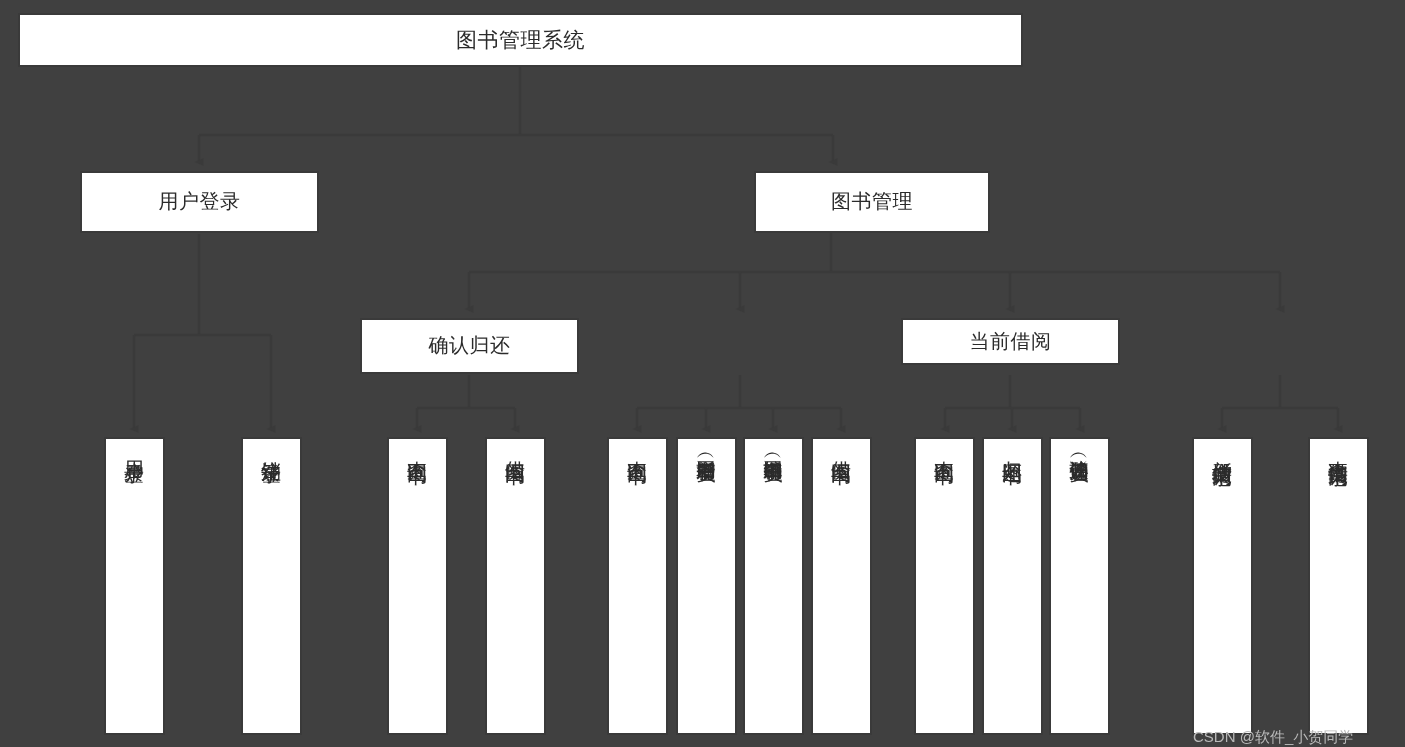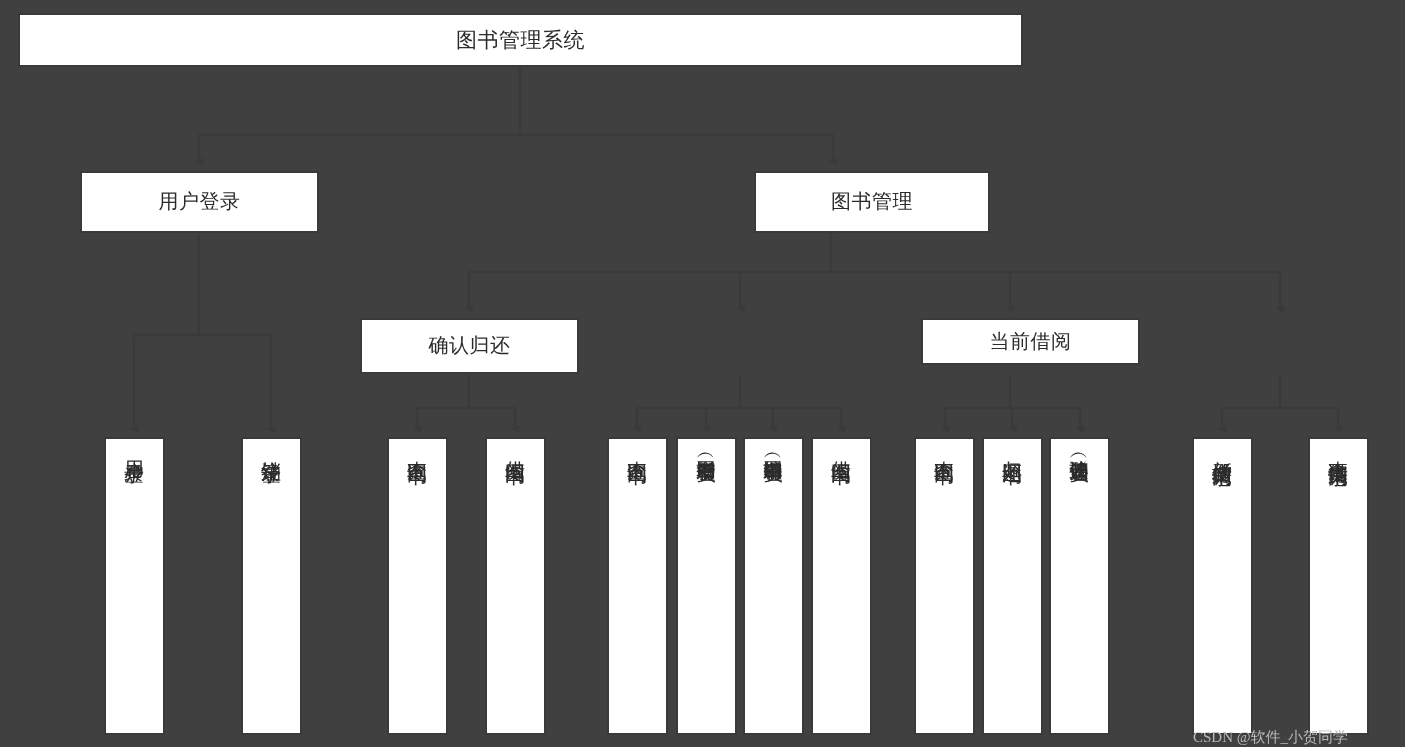--- a/index.html
+++ b/index.html
@@ -70,21 +70,21 @@
     letter-spacing: 0.5px;
   }
   #watermark {
     position: absolute;
     left: 1193px;
     top: 728px;
     font-size: 15px;
     color: #b9b9b9;
     white-space: nowrap;
     z-index: 5;
-    font-family: Liberation Serif, serif;
+    font-family: Liberation Sans, sans-serif;
   }
 </style>
 </head>
 <body>
 
 <div id="diagram-root">
 
   <svg id="edge-layer" viewBox="0 0 1405 747" xmlns="http://www.w3.org/2000/svg">
     <defs>
       <marker id="arrow" markerWidth="10" markerHeight="10" refX="4.2" refY="5" orient="auto" markerUnits="userSpaceOnUse">
@@ -145,21 +145,21 @@
 
   <div class="node horizontal level1" style="left:754px; top:171px; width:236px; height:62px;">
     <span class="node-label">图书管理</span>
   </div>
 
   <div class="node horizontal level2" style="left:360px; top:318px; width:219px; height:56px;">
     <span class="node-label">确认归还</span>
   </div>
 
 
-  <div class="node horizontal level2" style="left:901px; top:318px; width:219px; height:47px;margin-left:20px;">
+  <div class="node horizontal level2" style="left:901px; top:318px; width:219px; height:47px;">
     <span class="node-label">当前借阅</span>
   </div>
 
 
   <div class="node vertical" style="left:104px; top:437px; width:61px; height:298px;">
     <span class="node-label">用户登录</span>
   </div>
 
   <div class="node vertical" style="left:241px; top:437px; width:61px; height:298px;">
     <span class="node-label">注销登录</span>

